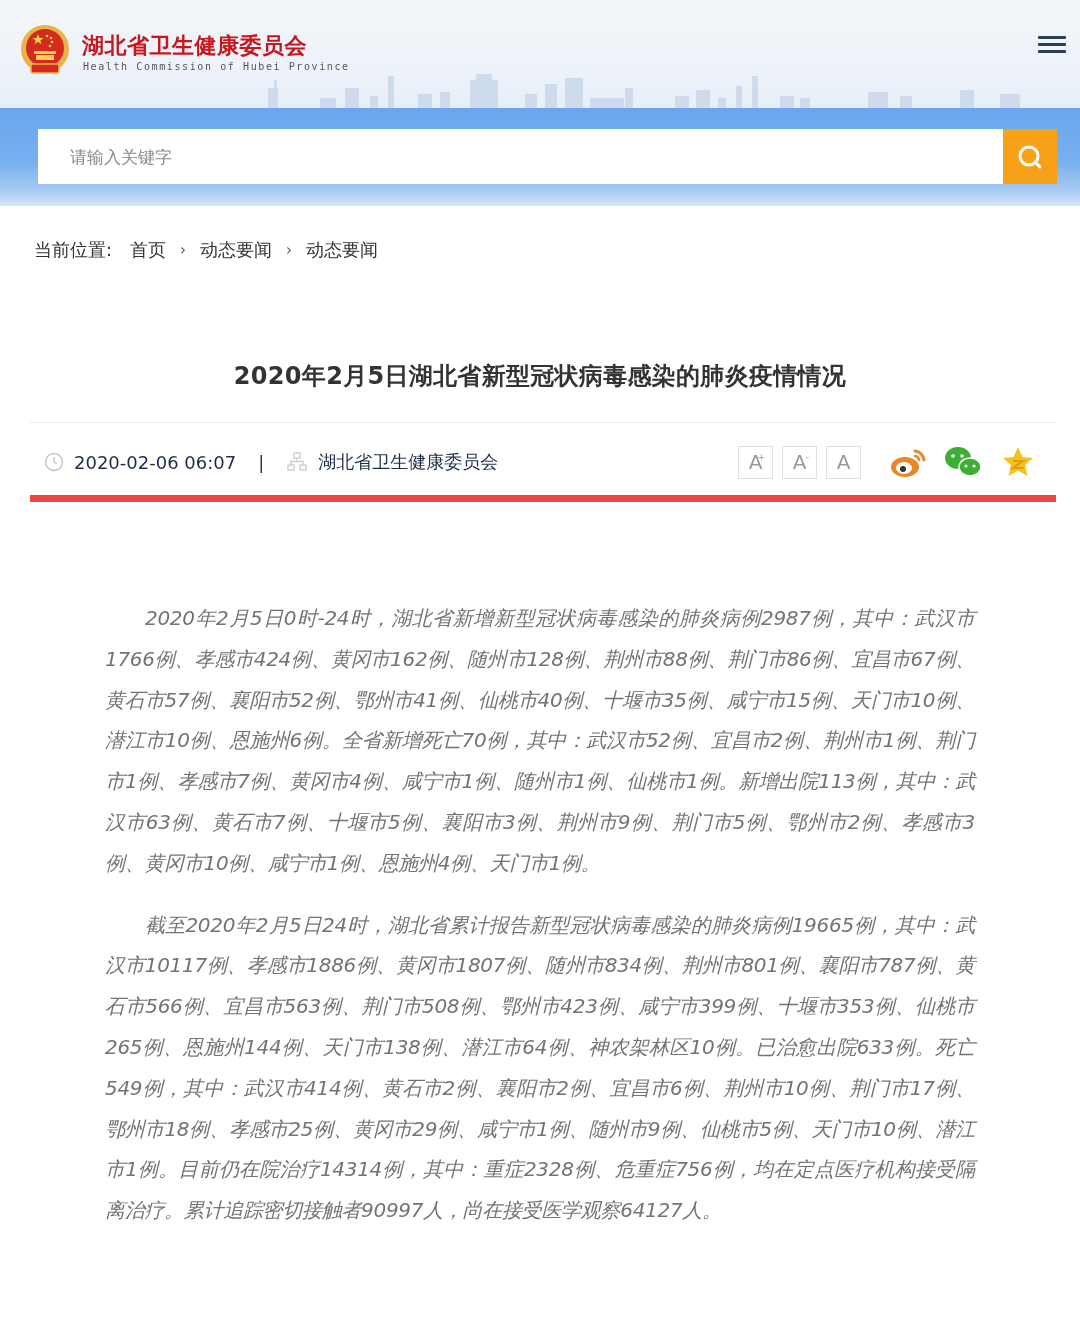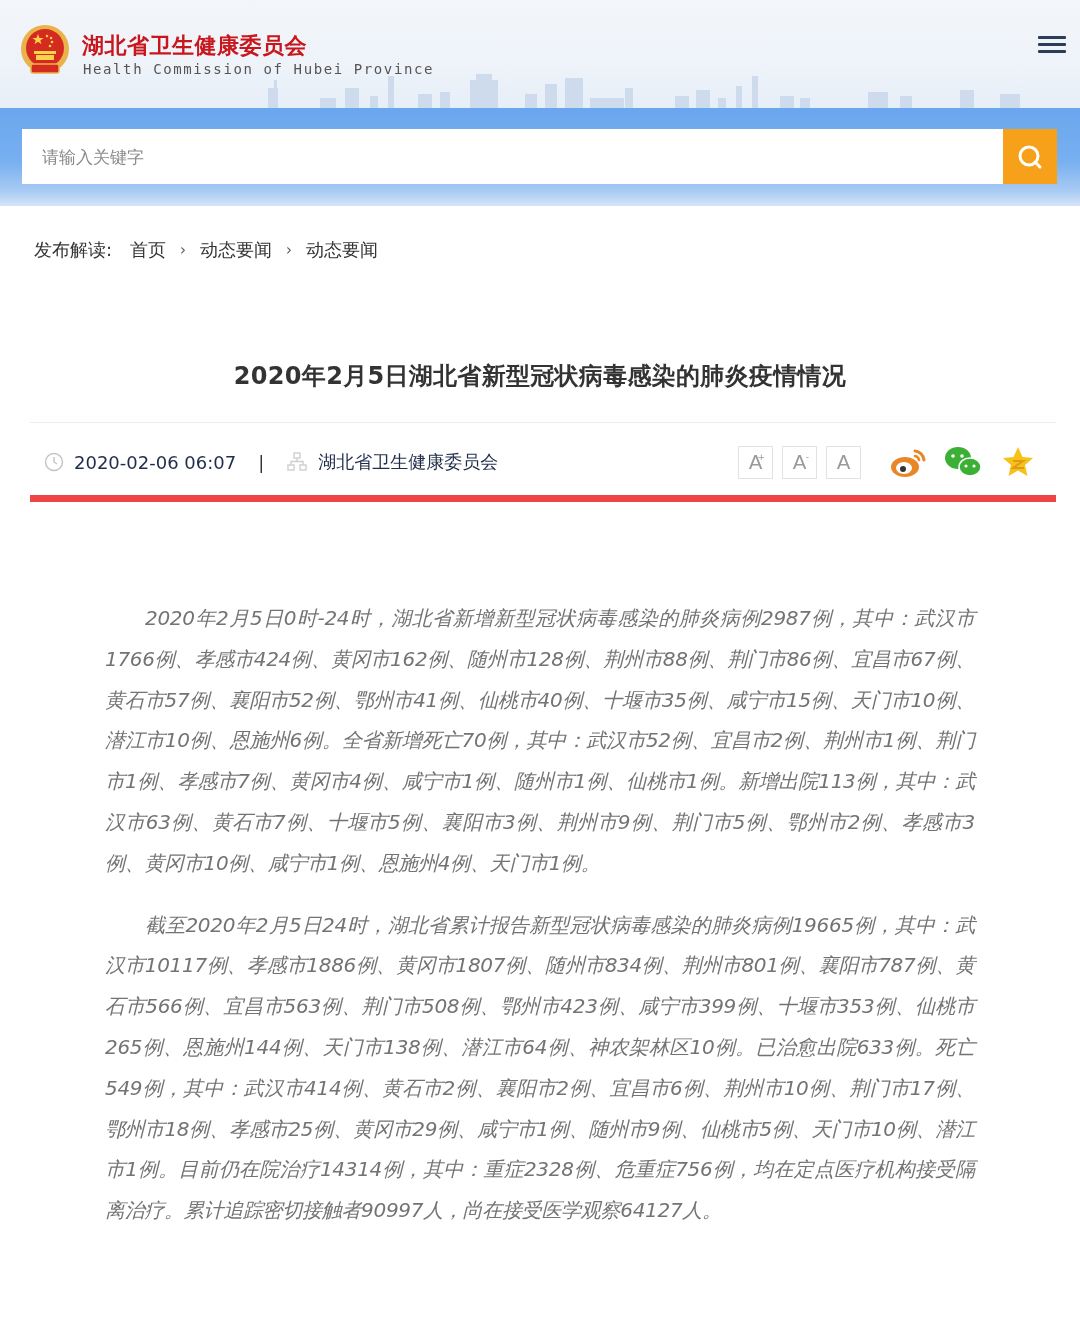--- a/index.html
+++ b/index.html
@@ -14,35 +14,35 @@
   }
   .skyline { position: absolute; left: 0; bottom: 0; width: 1080px; height: 48px; }
   .emblem { position: absolute; left: 19px; top: 24px; width: 52px; height: 54px; }
   .brand-cn {
     position: absolute; left: 82px; top: 31px;
     font-size: 22px; font-weight: bold; color: #c8161d; letter-spacing: 0.5px;
     white-space: nowrap;
   }
   .brand-en {
     position: absolute; left: 83px; top: 61px;
-    font-size: 14px; color: #555; letter-spacing: 1.6px; white-space: nowrap;
+    font-size: 10px; color: #555; letter-spacing: 1.6px; white-space: nowrap;
     font-family: "DejaVu Sans Mono", monospace;
   }
   .menu-btn { position: absolute; left: 1038px; top: 36px; width: 28px; height: 22px; cursor: pointer; }
   .menu-btn span { display: block; height: 3px; background: #2a3f55; margin-bottom: 4px; border-radius: 1px; }
 
   
   .search-band {
     position: absolute; left: 0; top: 108px; width: 1080px; height: 98px;
     background: linear-gradient(180deg, #6aa6ee 0%, #78b0f0 55%, #a9cbf3 85%, #d5e5f8 100%);
   }
   .search-box {
-    position: absolute; left: 22px; top: 21px; width: 982px; height: 55px;
+    position: absolute; left: 38px; top: 21px; width: 982px; height: 55px;
     background: #ffffff; border: none; outline: none;
-    font-size: 17px; padding-left: 20px; color: #333;
+    font-size: 17px; padding-left: 32px; color: #333;
     font-family: "DejaVu Sans", sans-serif;
   }
   .search-box::placeholder { color: #8a8a8a; }
   .search-btn {
     position: absolute; left: 1003px; top: 21px; width: 54px; height: 55px;
     background: #f7a11a; display: flex; align-items: center; justify-content: center; cursor: pointer;
   }
 
   
   .breadcrumb {
@@ -145,21 +145,21 @@
   <input class="search-box" type="text" placeholder="请输入关键字" style="">
   <div class="search-btn">
     <svg width="26" height="26" viewBox="0 0 26 26">
       <circle cx="12" cy="12" r="9" fill="none" stroke="#fff" stroke-width="3"></circle>
       <line x1="18" y1="18" x2="23" y2="23" stroke="#fff" stroke-width="3" stroke-linecap="round"></line>
     </svg>
   </div>
 </div>
 
 <div class="breadcrumb">
-  <span class="bc-label">发布解读:</span>
+  <span class="bc-label">当前位置:</span>
   <span>首页</span>
   <span class="sep">›</span>
   <span>动态要闻</span>
   <span class="sep">›</span>
   <span>动态要闻</span>
 </div>
 
 <h1 class="article-title">2020年2月5日湖北省新型冠状病毒感染的肺炎疫情情况</h1>
 
 <div class="meta-bar">

